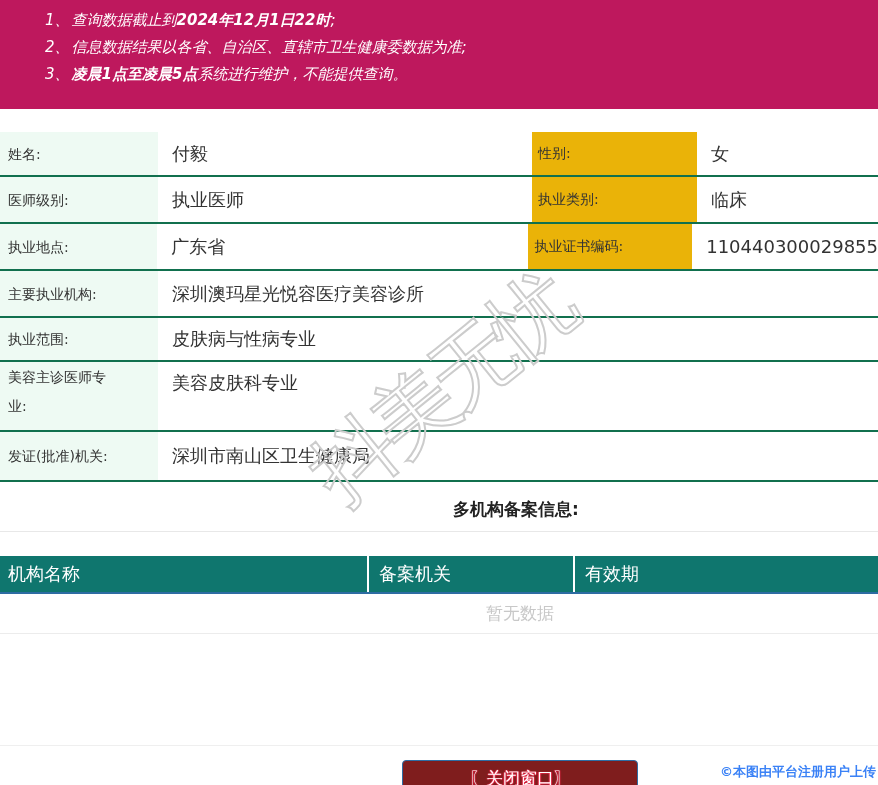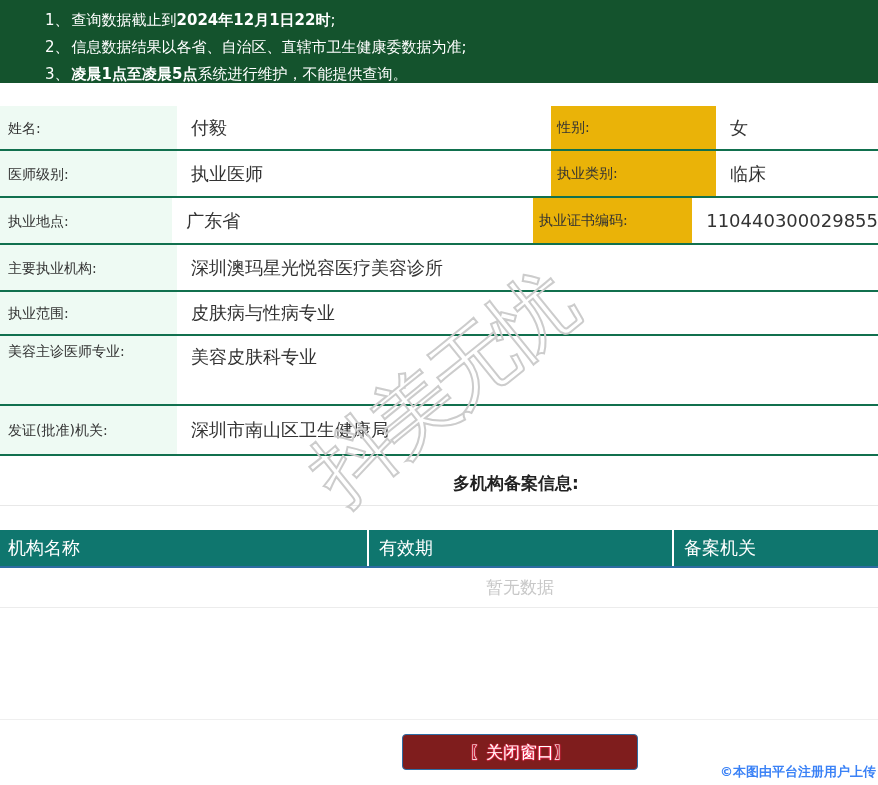--- a/index.html
+++ b/index.html
@@ -3,31 +3,31 @@
 <meta charset="utf-8">
 <style>
   * { margin:0; padding:0; box-sizing:border-box; }
   html,body { width:878px; height:785px; }
   body {
     position:relative; overflow:hidden; background:#fff; color:#333;
     font-family:"DejaVu Sans","Liberation Sans",sans-serif;
   }
 
   
-  .banner { background:#14532d; height:83px; padding:7px 10px 0 45px; }
+  .banner { background:#be185d; height:109px; padding:7px 10px 0 45px;font-style:italic; }
   .notice { color:#fff; font-size:15px; line-height:27px; white-space:nowrap; }
   .notice .num { margin-right:2px; }
   .notice b { font-weight:bold; }
 
   
   .info-table { margin-top:23px; }
   .irow { display:flex; border-bottom:2px solid #11704e; align-items:center; }
   .r1{height:45px} .r2{height:47px} .r3{height:47px} .r4{height:47px}
   .r5{height:44px} .r6{height:70px; align-items:flex-start;} .r7{height:50px}
-  .lbl { background:#eefaf3; width:177px; height:100%; padding:0 42px 0 8px;
+  .lbl { background:#eefaf3; width:158px; height:100%; padding:0 42px 0 8px;
          font-size:14px; display:flex; align-items:center; line-height:20px; }
   .lbl2 { background:#eab308; width:165px; height:100%; padding-left:6px;
           font-size:14px; display:flex; align-items:center; }
   .val { font-size:18px; padding-left:14px; display:flex; align-items:center; height:100%; }
   .val1 { width:374px; }
   .val2 { flex:1; }
   .r6 .lbl { align-items:flex-start; padding-top:1px; line-height:29px; display:block; }
   .r6 .val { align-items:flex-start; padding-top:9px; height:auto; }
 
   
@@ -108,22 +108,22 @@
   <div class="irow r7">
     <div class="lbl">发证(批准)机关:</div>
     <div class="val">深圳市南山区卫生健康局</div>
   </div>
 </div>
 
 <div class="section-title">多机构备案信息:</div>
 
 <div class="filing-header">
   <div class="fh fh1">机构名称</div>
+  <div class="fh fh3">备案机关</div>
   <div class="fh fh2">有效期</div>
-  <div class="fh fh3">备案机关</div>
 </div>
 
 <div class="empty-row">暂无数据</div>
 <div class="spacer"></div>
 
 <div class="footer">
   <button class="close-btn">〖关闭窗口〗</button>
 </div>
 
 <div class="diag-wm">抖美无忧</div>

